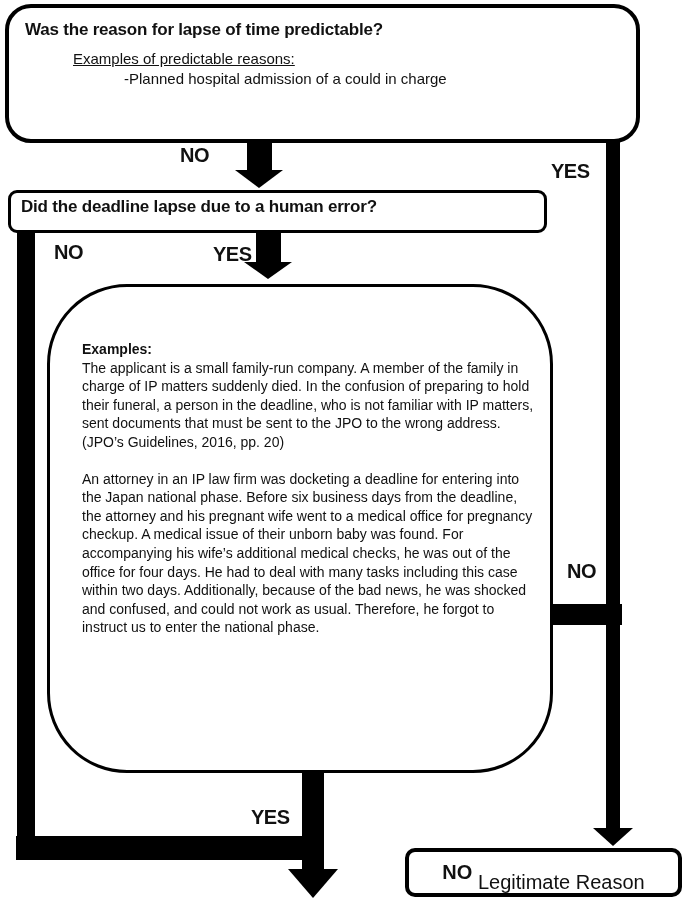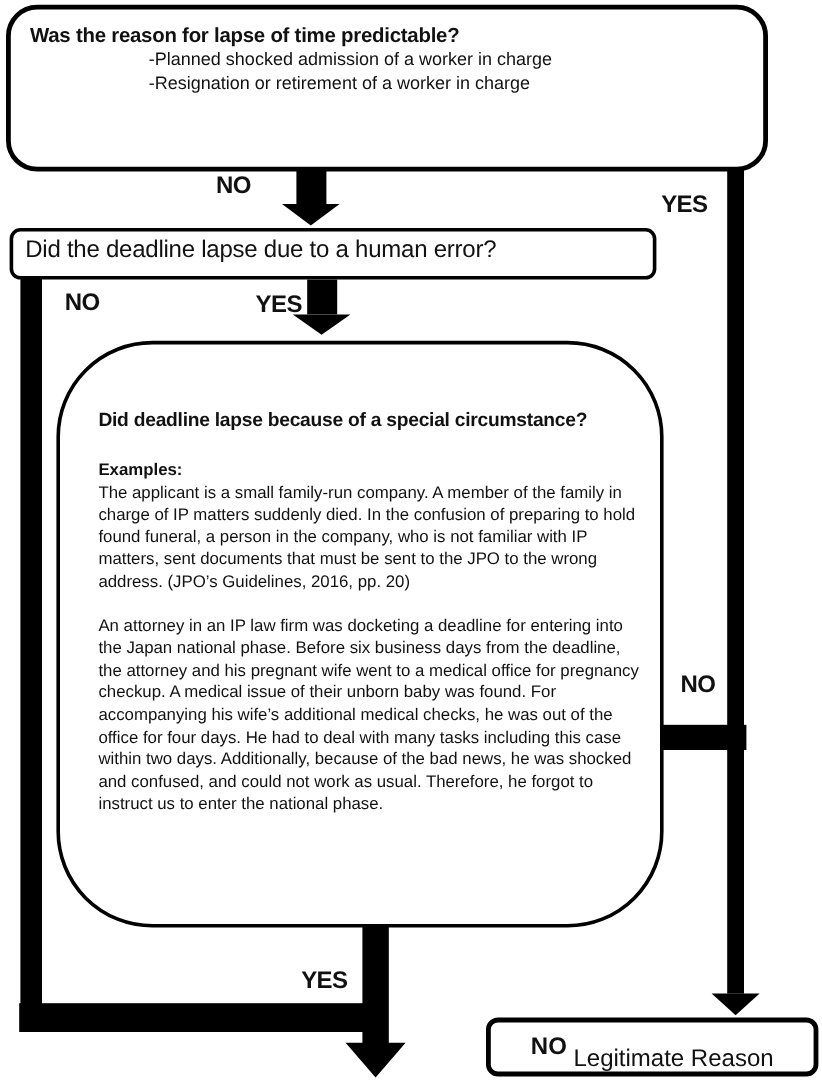--- a/index.html
+++ b/index.html
@@ -37,21 +37,21 @@
   }
   .ex-line {
     font-size: 15px; line-height: 20px; margin-left: 99px;
   }
 
   #box-human-error {
     left: 8px; top: 190px; width: 539px; height: 43px;
     border-radius: 9px; padding: 4px 0 0 10px;
   }
   #box-human-error .title {
-    font-size: 20px; font-weight: normal; letter-spacing: -0.2px;
+    font-size: 17px; font-weight: bold; letter-spacing: -0.2px;
   }
 
   #box-special {
     left: 47px; top: 284px; width: 506px; height: 489px;
     border-width: 3px; border-radius: 80px;
   }
   #special-content {
     position: absolute; left: 32px; top: 53px; width: 462px;
   }
   .sc-title {
@@ -110,22 +110,22 @@
   #label-no3  { left: 567px; top: 560px; }
   #label-yes3 { left: 251px; top: 806px; }
 </style>
 </head>
 <body>
 
 <div id="canvas">
 
   <div class="node" id="box-predictable">
     <div class="title">Was the reason for lapse of time predictable?</div>
-    <div class="ex-line">-Planned shocked admission of a worker in charge</div>
-    <div class="ex-line">-Resignation or retirement of a worker in charge</div>
+    <div class="ex-heading">Examples of predictable reasons:</div>
+    <div class="ex-line">-Planned hospital admission of a could in charge</div>
   </div>
 
   <div class="bar" id="arrow1-shaft"></div>
   <div class="tri-down" id="arrow1-head"></div>
   <div class="edge-label" id="label-no1">NO</div>
 
   <div class="edge-label" id="label-yes1">YES</div>
   <div class="bar" id="bar-right"></div>
   <div class="tri-down" id="arrow-right-head"></div>
 
@@ -135,23 +135,22 @@
 
   <div class="edge-label" id="label-no2">NO</div>
   <div class="bar" id="bar-left"></div>
 
   <div class="edge-label" id="label-yes2">YES</div>
   <div class="bar" id="arrow2-shaft"></div>
   <div class="tri-down" id="arrow2-head"></div>
 
   <div class="node" id="box-special">
     <div id="special-content">
-      <div class="sc-title">Did deadline lapse because of a special circumstance?</div>
       <div class="sc-h">Examples:</div>
-      <div class="sc-p"><span>The applicant is a small family-run company. A member of the family in charge of IP matters suddenly died. In the confusion of preparing to hold found funeral, a person in the company, who is not familiar with IP matters, sent documents that must be sent to the JPO to the wrong address. </span><span class="sc-cite">(JPO’s Guidelines, 2016, pp. 20)</span></div>
+      <div class="sc-p"><span>The applicant is a small family-run company. A member of the family in charge of IP matters suddenly died. In the confusion of preparing to hold their funeral, a person in the deadline, who is not familiar with IP matters, sent documents that must be sent to the JPO to the wrong address. </span><span class="sc-cite">(JPO’s Guidelines, 2016, pp. 20)</span></div>
       <div class="sc-p">An attorney in an IP law firm was docketing a deadline for entering into the Japan national phase. Before six business days from the deadline, the attorney and his pregnant wife went to a medical office for pregnancy checkup. A medical issue of their unborn baby was found. For accompanying his wife’s additional medical checks, he was out of the office for four days. He had to deal with many tasks including this case within two days. Additionally, because of the bad news, he was shocked and confused, and could not work as usual. Therefore, he forgot to instruct us to enter the national phase.</div>
     </div>
   </div>
 
   <div class="edge-label" id="label-no3">NO</div>
   <div class="bar" id="bar-no3"></div>
 
   <div class="edge-label" id="label-yes3">YES</div>
   <div class="bar" id="bar-bottom"></div>
   <div class="bar" id="arrow3-shaft"></div>

